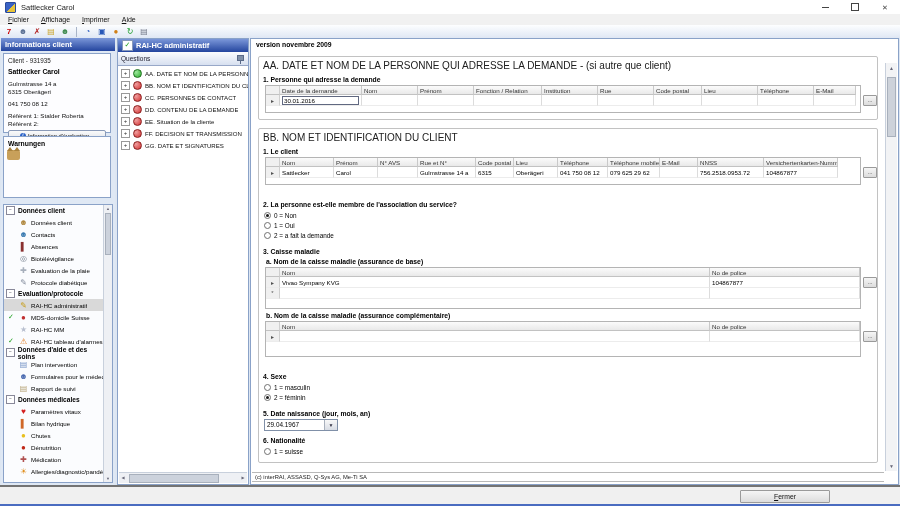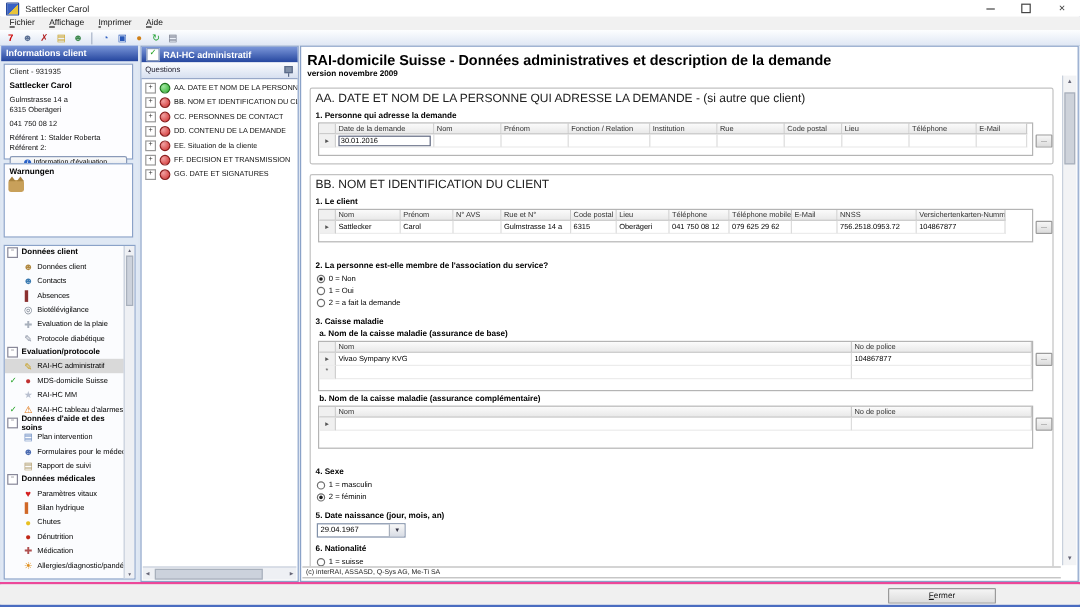--- a/index.html
+++ b/index.html
@@ -24,21 +24,21 @@
   .menubar{position:absolute;left:0;top:14px;right:0;height:11px;background:#f1f1f1;display:flex;align-items:center;padding-left:2px}
   .menu-item{font-size:7px;padding:1px 6px;color:#111}
   .menu-item u{text-decoration:underline}
 
   .toolbar{position:absolute;left:0;top:25px;right:0;height:13px;background:linear-gradient(#fdfeff,#dfe7f4);border-bottom:1px solid #b4c2dc;display:flex;align-items:center;padding-left:3px;gap:2px}
   .tbtn{width:12px;height:11px;display:flex;align-items:center;justify-content:center;border-radius:2px}
   .tbtn .gicon{font-size:8px;line-height:8px}
   .tsep{width:1px;height:10px;background:#a8b4c8;margin:0 3px}
 
   
-  .workspace{position:absolute;left:0;top:38px;width:900px;height:447px;background:#dde6f2;border-bottom:2px solid #ec4899}
+  .workspace{position:absolute;left:0;top:38px;width:900px;height:447px;background:#dde6f2;border-bottom:2px solid #737373}
   .panel-header{height:13px;background:linear-gradient(#7b97d9,#24459e);color:#fff;font-size:7.5px;font-weight:bold;display:flex;align-items:center;padding-left:4px;gap:3px}
 
   .left-panel{position:absolute;left:1px;top:0;width:114px;height:447px;background:#dfe8f4}
   .client-box{position:absolute;left:2px;top:15px;width:108px;height:80px;background:#fdfdff;border:1px solid #8aa2c8;padding:2px 4px;box-sizing:border-box}
   .c-id{font-size:6.3px;color:#222;margin-top:1px}
   .c-name{font-size:6.8px;font-weight:bold;margin-top:4px}
   .c-line{font-size:6.2px;margin-top:1px;color:#111}
   .c-addr1{margin-top:5px}
   .c-phone{margin-top:5px}
   .c-ref{margin-top:5px}
@@ -376,21 +376,20 @@
       </div>
     <div class="h-scroll">
       <span class="sarrow left">◀</span>
       <span class="hthumb"></span>
       <span class="sarrow right">▶</span>
     </div>
   </div>
 
   <div class="main-panel">
     <div class="form-scroll">
-      <div class="form-title">RAI-domicile Suisse - Données administratives et description de la demande</div>
       <div class="form-version">version novembre 2009</div>
 
       <div class="groupbox">
         <div class="gtitle">AA. DATE ET NOM DE LA PERSONNE QUI ADRESSE LA DEMANDE - (si autre que client)</div>
         <div class="qlabel">1. Personne qui adresse la demande</div>
         <div class="tablewrap" style="height:28px">
           <div class="dgrid">
               <div class="trow thead">
                 <span class="tcell marker"></span>
                 <span class="tcell" style="width: 82px;">Date de la demande</span>

